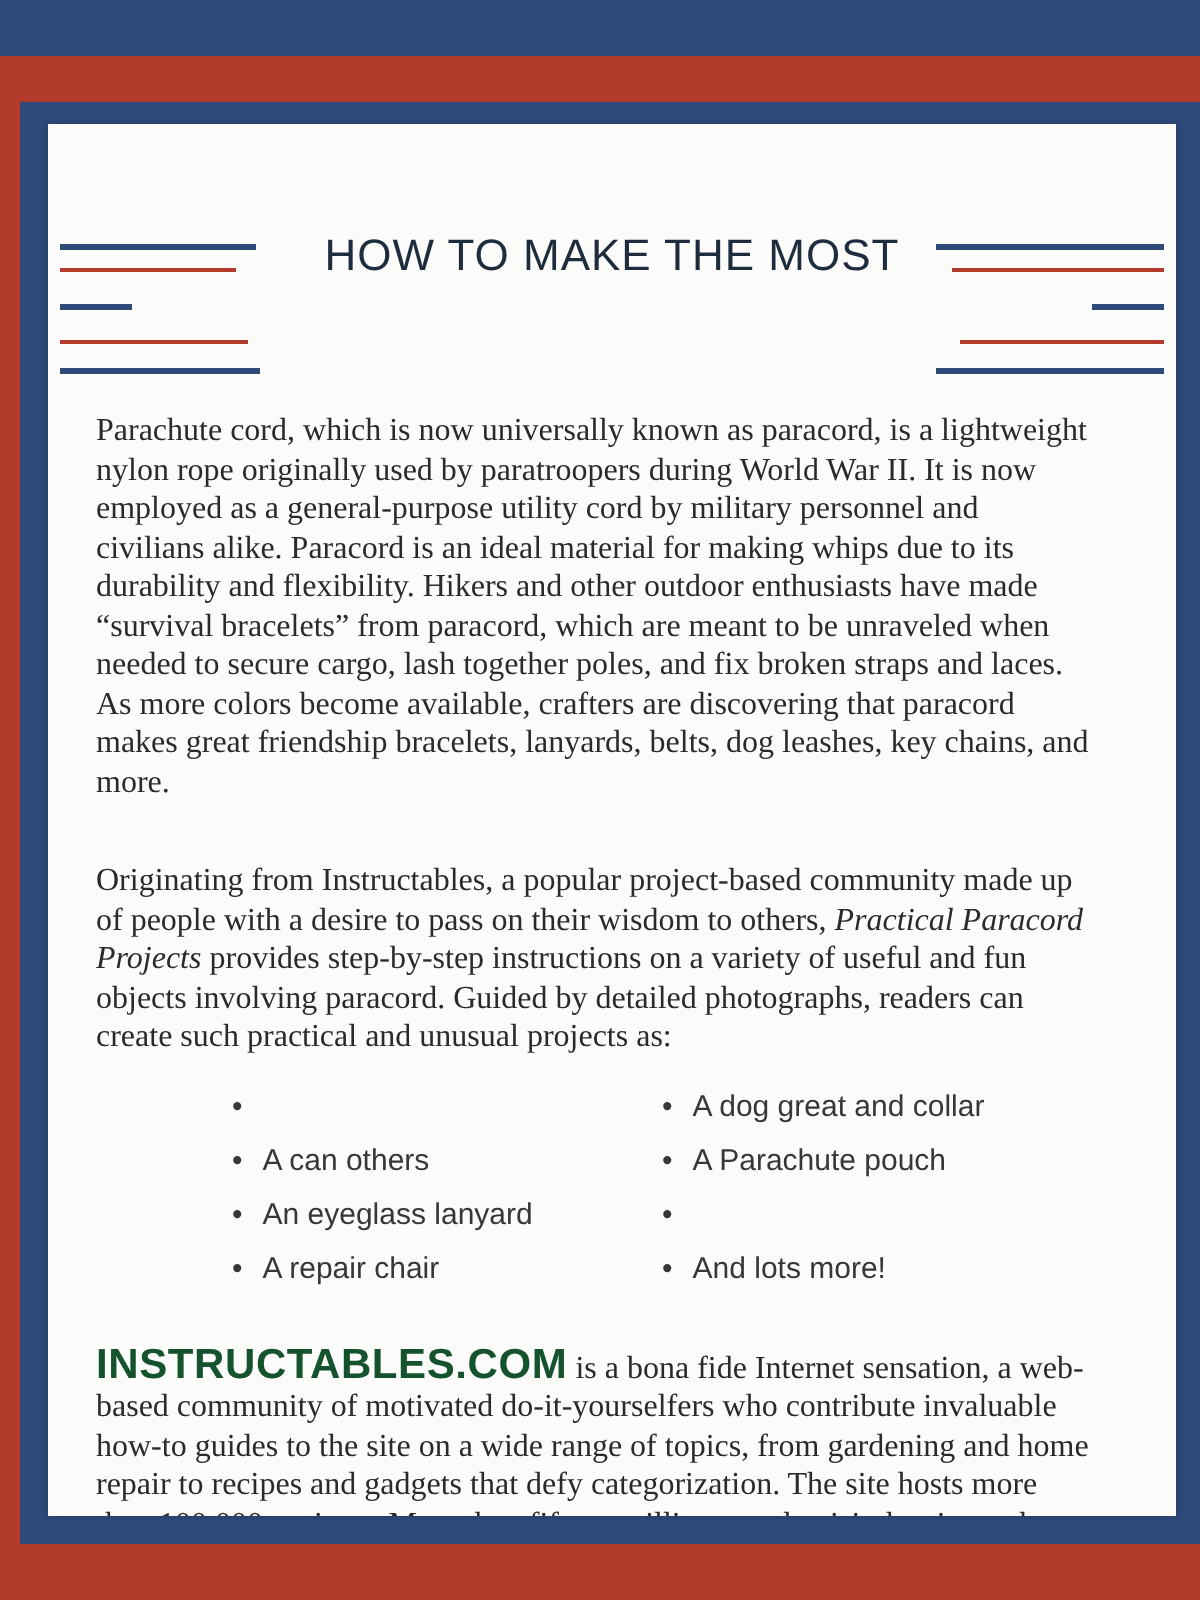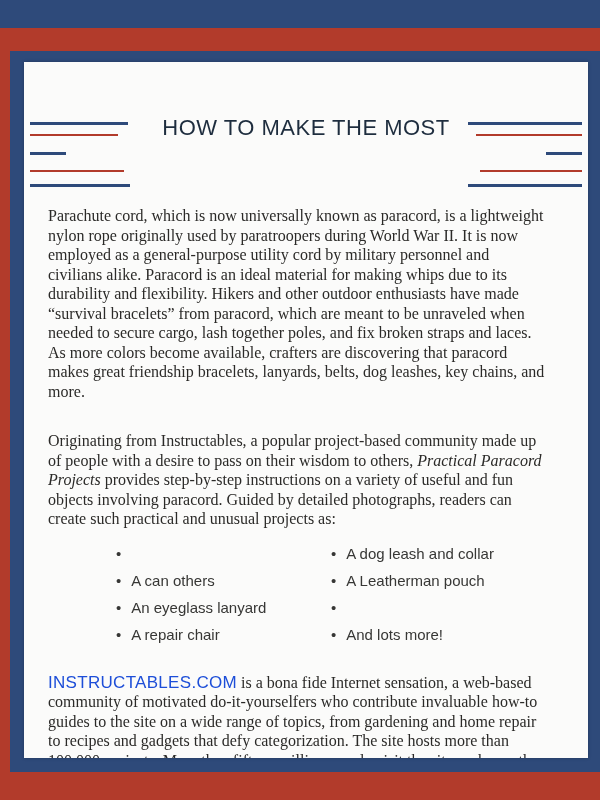--- a/index.html
+++ b/index.html
@@ -62,24 +62,24 @@
     font-size:16px;line-height:19.5px;
     color:#2b2a28;
     text-align:left;
   }
   .p1{margin-top:14px;}
   .p2{margin-top:30px;}
   .p3{margin-top:20px;}
   .book-title{font-style:italic;}
   .brand{
     font-family:"Liberation Sans",sans-serif;
-    font-weight:normal;
-    font-size:17px;
+    font-weight:bold;
+    font-size:21px;
     letter-spacing:.3px;
-    color:#1d4ed8;
+    color:#14532d;
   }
   
   .bullets{
     display:flex;
     margin:16px 0 0 92px;
     font-family:"Liberation Sans",sans-serif;
     font-size:15px;
     color:#373735;
   }
   .bullets ul{list-style:none;margin:0;padding:0;}
@@ -135,25 +135,25 @@
           <span>An eyeglass lanyard</span>
         </li>
       <li>
           <span class="dot">•</span>
           <span>A repair chair</span>
         </li>
     </ul>
     <ul class="col-right">
       <li>
           <span class="dot">•</span>
-          <span>A dog leash and collar</span>
+          <span>A dog great and collar</span>
         </li>
       <li>
           <span class="dot">•</span>
-          <span>A Leatherman pouch</span>
+          <span>A Parachute pouch</span>
         </li>
       <li>
           <span class="dot">•</span>
         </li>
       <li>
           <span class="dot">•</span>
           <span>And lots more!</span>
         </li>
     </ul>
   </div>

